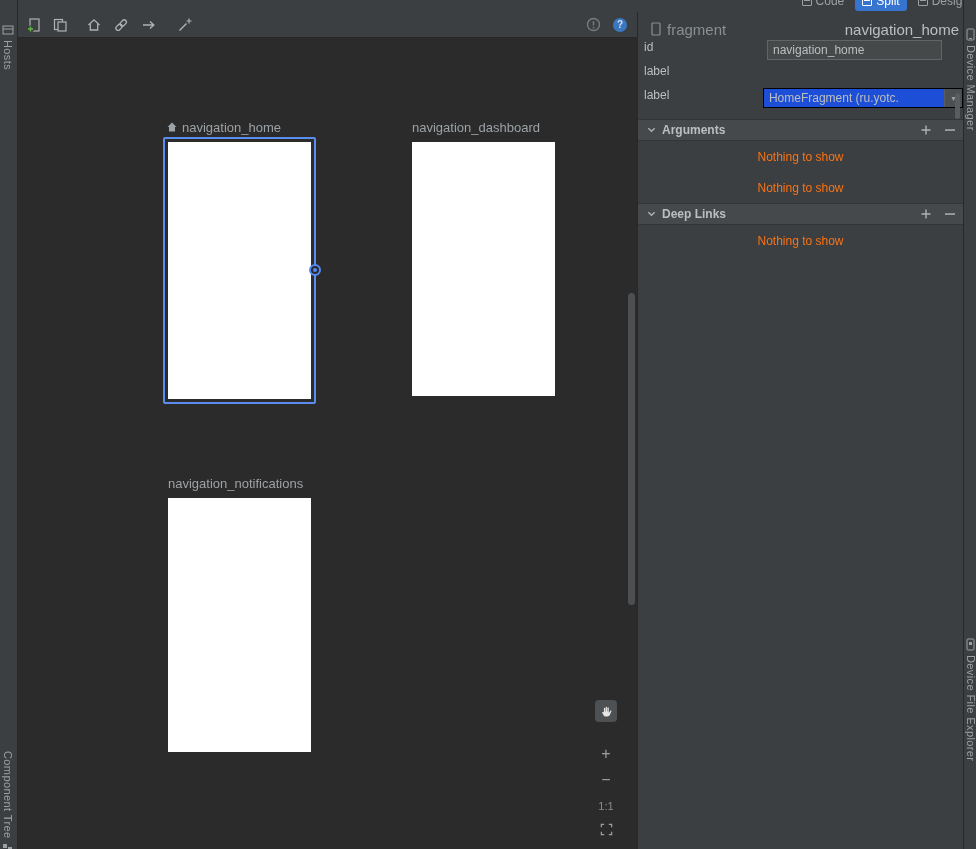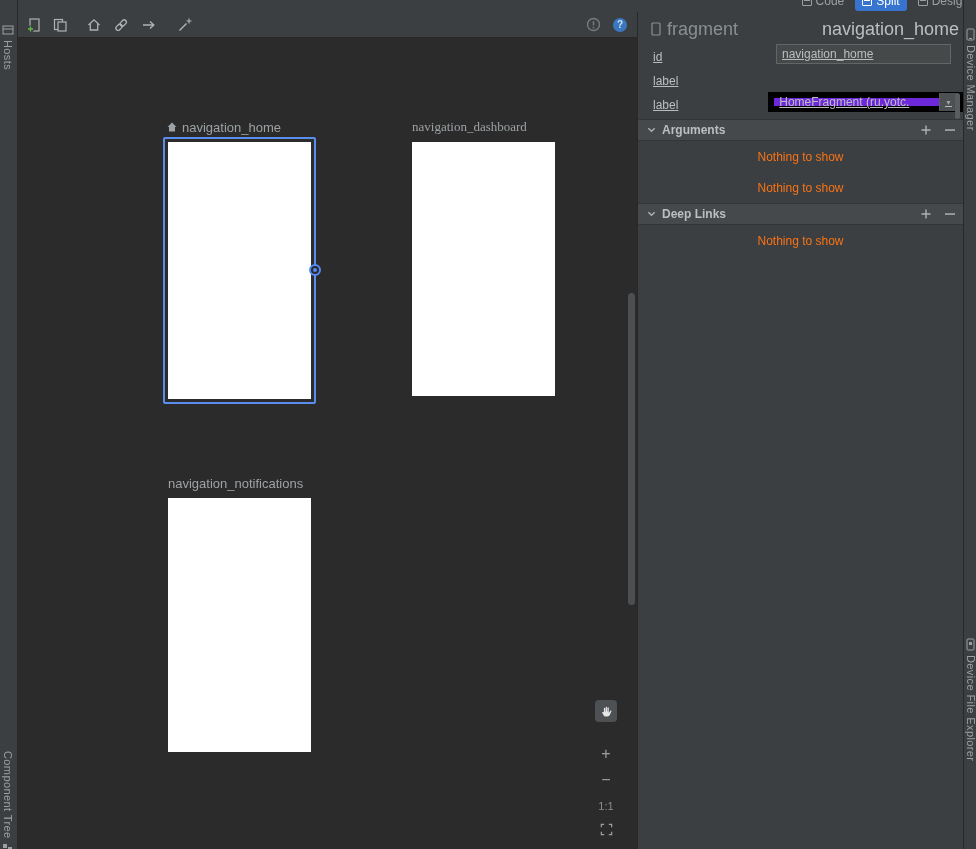--- a/index.html
+++ b/index.html
@@ -61,28 +61,28 @@
   .zoom-ratio { width:22px; text-align:center; color:#8a8d8f; font-size:11px; margin-top:12px; }
   .fit-btn { width:22px; height:18px; display:flex; align-items:center; justify-content:center; margin-top:8px; }
 
   
   .right-panel { position:absolute; left:637px; top:12px; width:326px; height:837px;
     background:#3c3f41; border-left:1px solid #282828; color:#bbbbbb; }
   .panel-header { height:26px; display:flex; align-items:center; padding:0 8px 0 11px;
     border-bottom:1px solid #323232; font-size:12px; }
   .panel-header .hdr-icons { margin-left:auto; display:flex; align-items:center; gap:11px; }
   .type-row { margin-top:6px; height:22px; display:flex; align-items:center; padding:0 4px 0 13px;
-    font-size:18px; }
+    font-size:15px; }
   .type-row .type-label { color:#8a8f92; margin-left:6px; }
   .type-row .type-value { margin-left:auto; color:#bcbec0; }
-  .field-row { height:24px; display:flex; align-items:flex-end; padding-left:15px; font-size:12px;text-decoration:underline; }
+  .field-row { height:24px; display:flex; align-items:flex-start; padding-left:6px; font-size:12px; }
   .field-row .f-label { width:123px; color:#bcbec0; }
   .f-input { width:175px; height:20px; background:#45494a; border:1px solid #646464;
     color:#bcbec0; font-size:12px; font-family:"Liberation Sans", sans-serif; padding:0 5px; }
-  .f-combo { width:207px; height:20px; background:#6d28d9; border:6px solid #000000;
+  .f-combo { width:207px; height:20px; background:#1d4ed8; border:1px solid #000000;
     display:flex; align-items:center; }
   .f-combo .combo-text { flex:1; padding:0 5px; font-size:12px; color:#bcbec0; white-space:nowrap;
     overflow:hidden; }
   .f-combo .combo-arrow { width:18px; height:18px; background:#4c5052; border-left:1px solid #5a5d5f;
     display:flex; align-items:center; justify-content:center; font-size:7px; color:#9da0a2; }
   .section-header { height:22px; display:flex; align-items:center; gap:6px; padding:0 7px 0 9px;
     background:#46494b; border-top:1px solid #333638; border-bottom:1px solid #333638;
     font-size:12px; font-weight:bold; color:#bcbec0; }
   .section-header.first { margin-top:7px; }
   .section-header .sec-icons { margin-left:auto; display:flex; align-items:center; gap:12px; }
@@ -208,21 +208,21 @@
       </svg>
       <span>navigation_home</span>
     </div>
     <div class="frag-frame" style="left:145px; top:99px;">
       <div class="inner-white"></div>
     </div>
     <div class="connector" style="left:291px; top:226px;">
       <div class="dot"></div>
     </div>
 
-    <div class="frag-label" style="left:394px; top:82px;font-family:Liberation Serif, serif;">
+    <div class="frag-label" style="left:394px; top:82px;">
       <span>navigation_dashboard</span>
     </div>
     <div class="frag-white" style="left:394px; top:104px; width:143px; height:254px;"></div>
 
     <div class="frag-label" style="left:150px; top:438px;">
       <span>navigation_notifications</span>
     </div>
     <div class="frag-white" style="left:150px; top:460px; width:143px; height:254px;"></div>
 
     <div class="canvas-scrollbar"></div>

